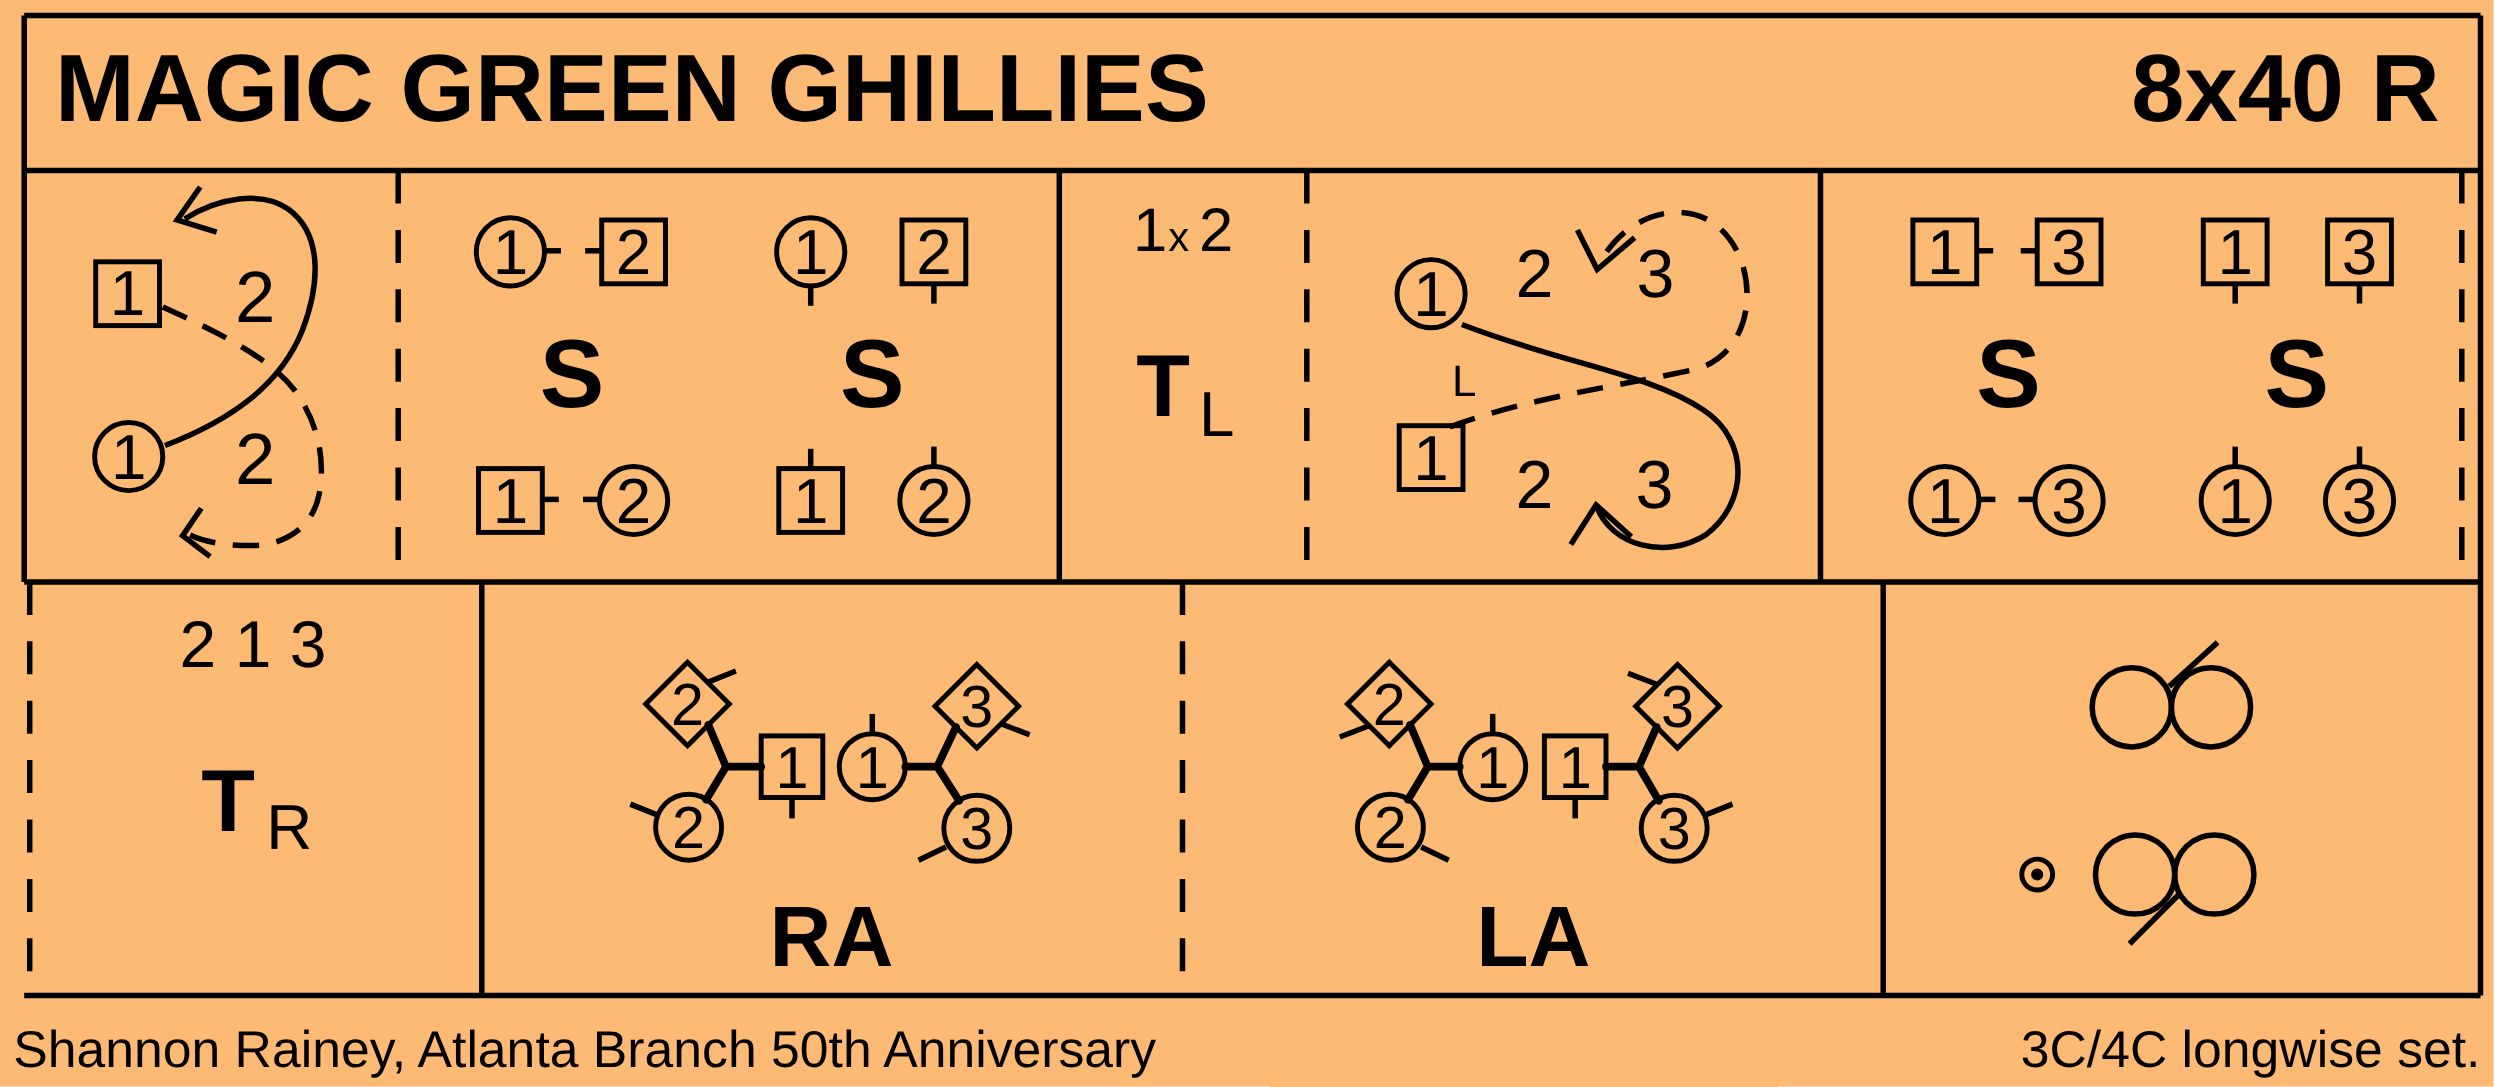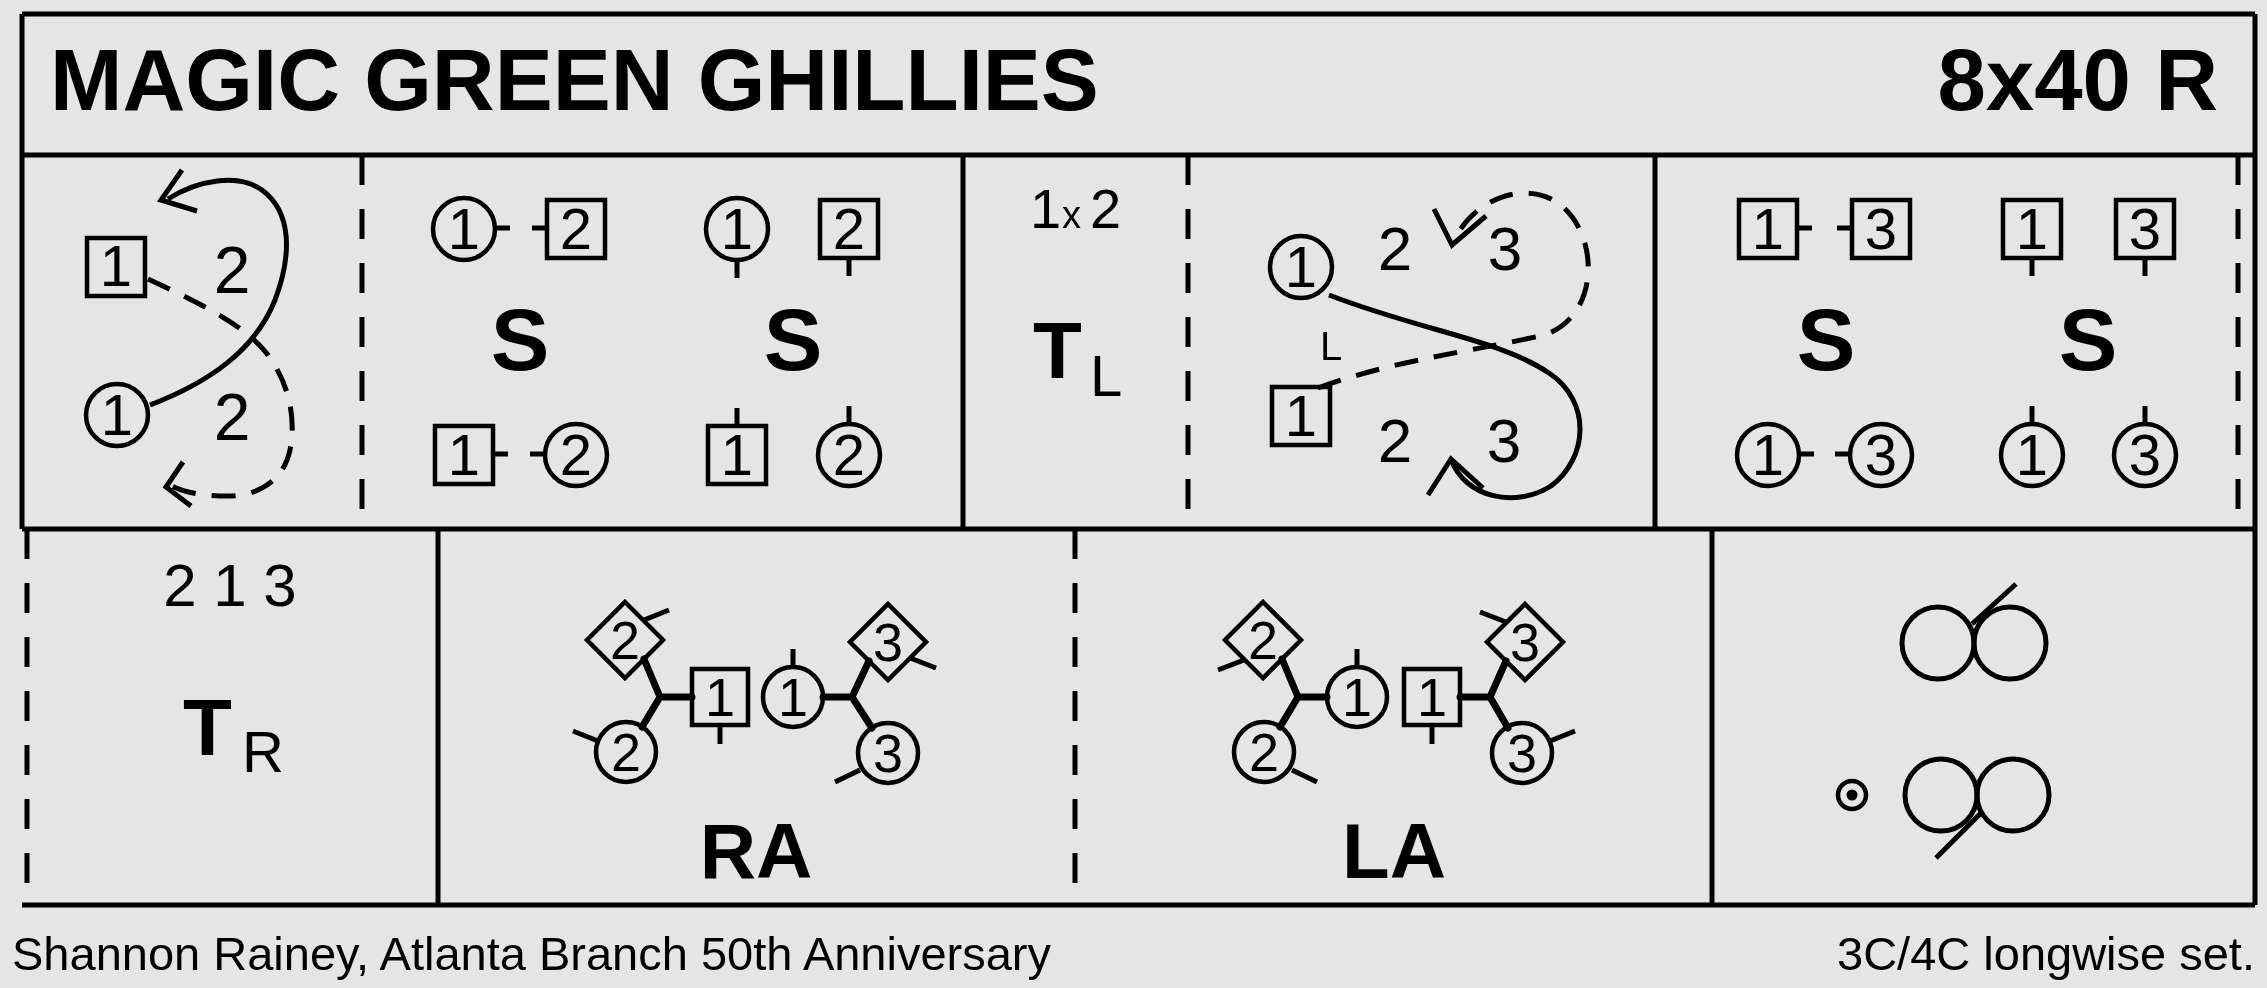--- a/index.html
+++ b/index.html
@@ -1,16 +1,16 @@
 <!DOCTYPE html>
 <html><head>
 <meta charset="utf-8">
 <style>
   html, body { margin: 0; padding: 0; background: #ffffff; }
-  .page { width: 2267px; height: 988px; position: relative; background: #e5e5e5; }
+  .page { width: 2267px; height: 988px; position: relative; background: #fdba74; }
   svg { display: block; }
   text {
     fill: #000;
     font-family: "Liberation Sans", "DejaVu Sans", sans-serif;
   }
   .stroke   { stroke: #000; fill: none; stroke-width: 5; }
   .sym      { stroke: #000; fill: none; stroke-width: 4.5; }
   .arm      { stroke: #000; fill: none; stroke-width: 7; stroke-linecap: round; }
   .tick     { stroke: #000; fill: none; stroke-width: 5; stroke-linecap: butt; }
   .dashb    { stroke-dasharray: 30 24; }

